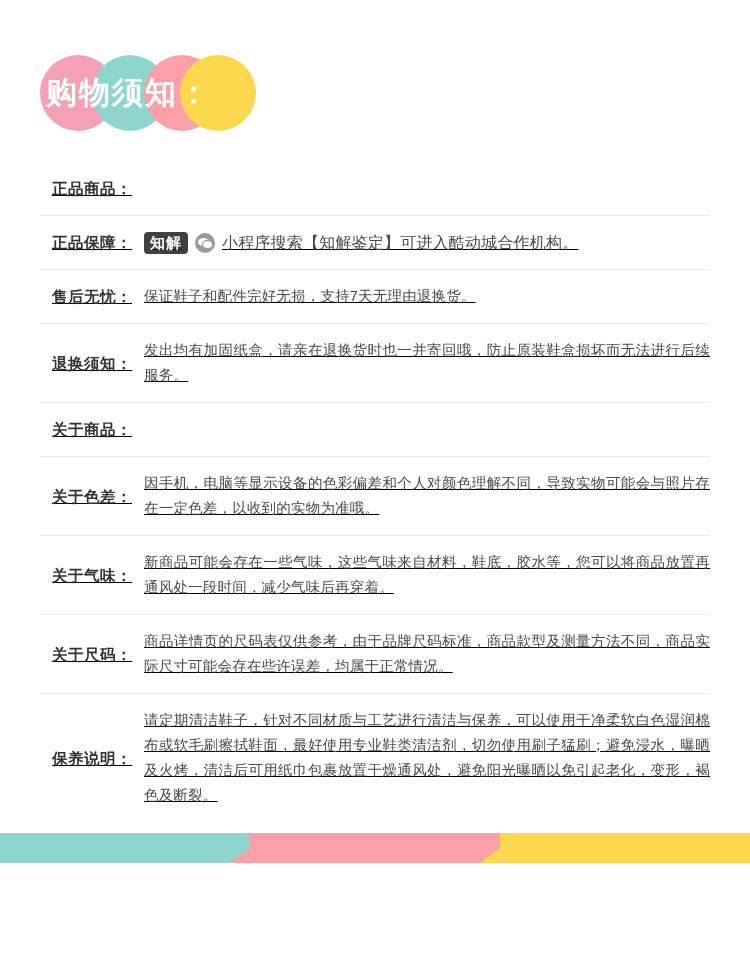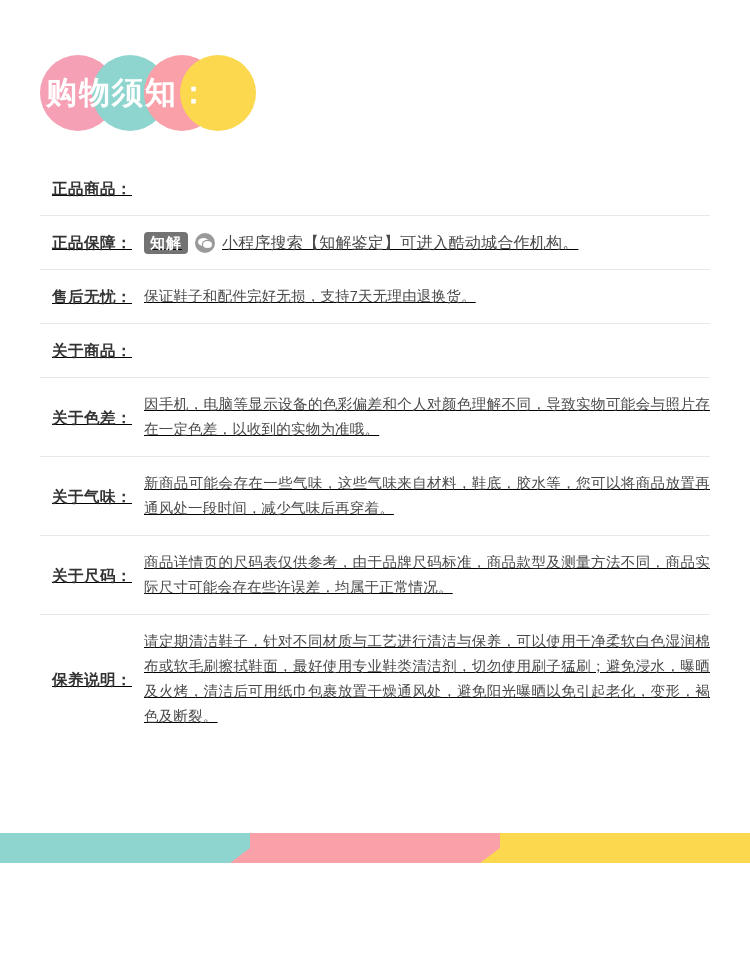--- a/index.html
+++ b/index.html
@@ -97,21 +97,21 @@
   
   .badge-line {
     display: flex;
     align-items: center;
     line-height: 25px;
   }
   .zhijie-badge {
     display: inline-flex;
     align-items: center;
     justify-content: center;
-    background: #737373;
+    background: #404040;
     color: #ffffff;
     font-size: 15px;
     font-weight: bold;
     border-radius: 4px;
     padding: 2px 6px;
     height: 22px;
     box-sizing: border-box;
     margin-right: 7px;
     letter-spacing: 1px;
   }
@@ -202,20 +202,24 @@
           <span class="badge-text">小程序搜索【知解鉴定】可进入酷动城合作机构。</span>
         </div>
       </div>
     </div>
 
     <div class="row">
       <div class="row-label">售后无忧：</div>
       <div class="row-body">保证鞋子和配件完好无损，支持7天无理由退换货。</div>
     </div>
 
+    <div class="row">
+      <div class="row-label">退换须知：</div>
+      <div class="row-body">发出均有加固纸盒，请亲在退换货时也一并寄回哦，防止原装鞋盒损坏而无法进行后续服务。</div>
+    </div>
 
     <div class="row">
       <div class="row-label">关于商品：</div>
     </div>
 
     <div class="row">
       <div class="row-label">关于色差：</div>
       <div class="row-body">因手机，电脑等显示设备的色彩偏差和个人对颜色理解不同，导致实物可能会与照片存在一定色差，以收到的实物为准哦。</div>
     </div>
 

